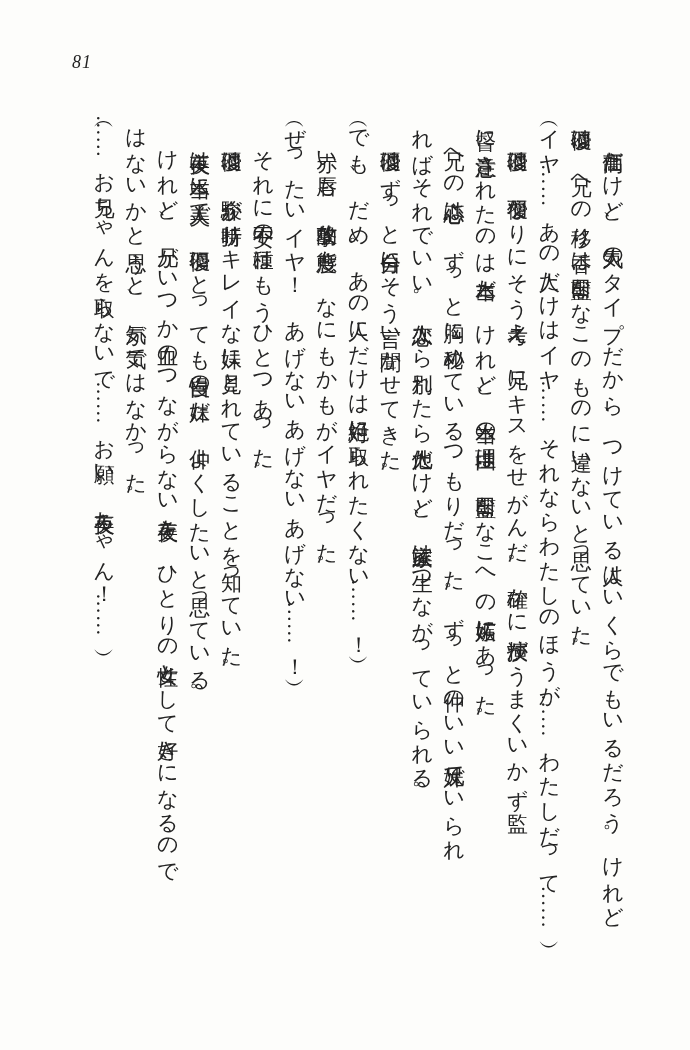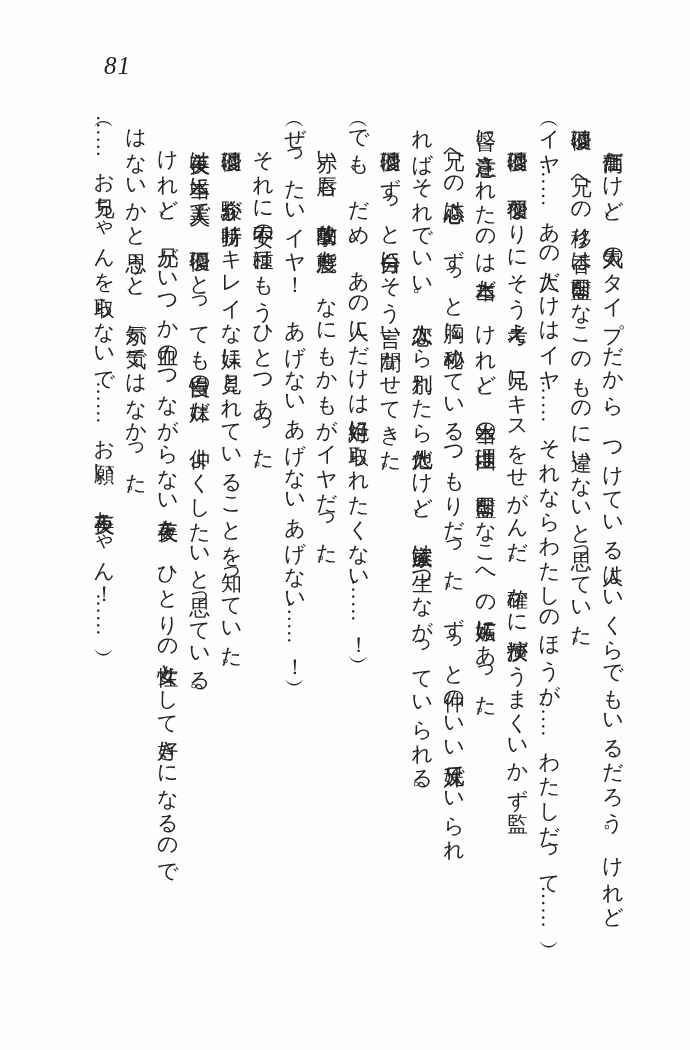--- a/index.html
+++ b/index.html
@@ -14,22 +14,22 @@
     font-family: "Liberation Serif", "DejaVu Serif", serif;
     overflow: hidden;
   }
   .page {
     position: absolute;
     inset: 0;
   }
   .page-number {
     position: absolute;
     top: 52px;
-    left: 104px;
-    font-size: 25px;
+    left: 72px;
+    font-size: 18px;
     font-style: italic;
     color: var(--ink, #222);
     letter-spacing: 1px;
   }
   .text-block {
     position: absolute;
     top: 114px;
     right: 62px;
     height: 826px;
     writing-mode: vertical-rl;

